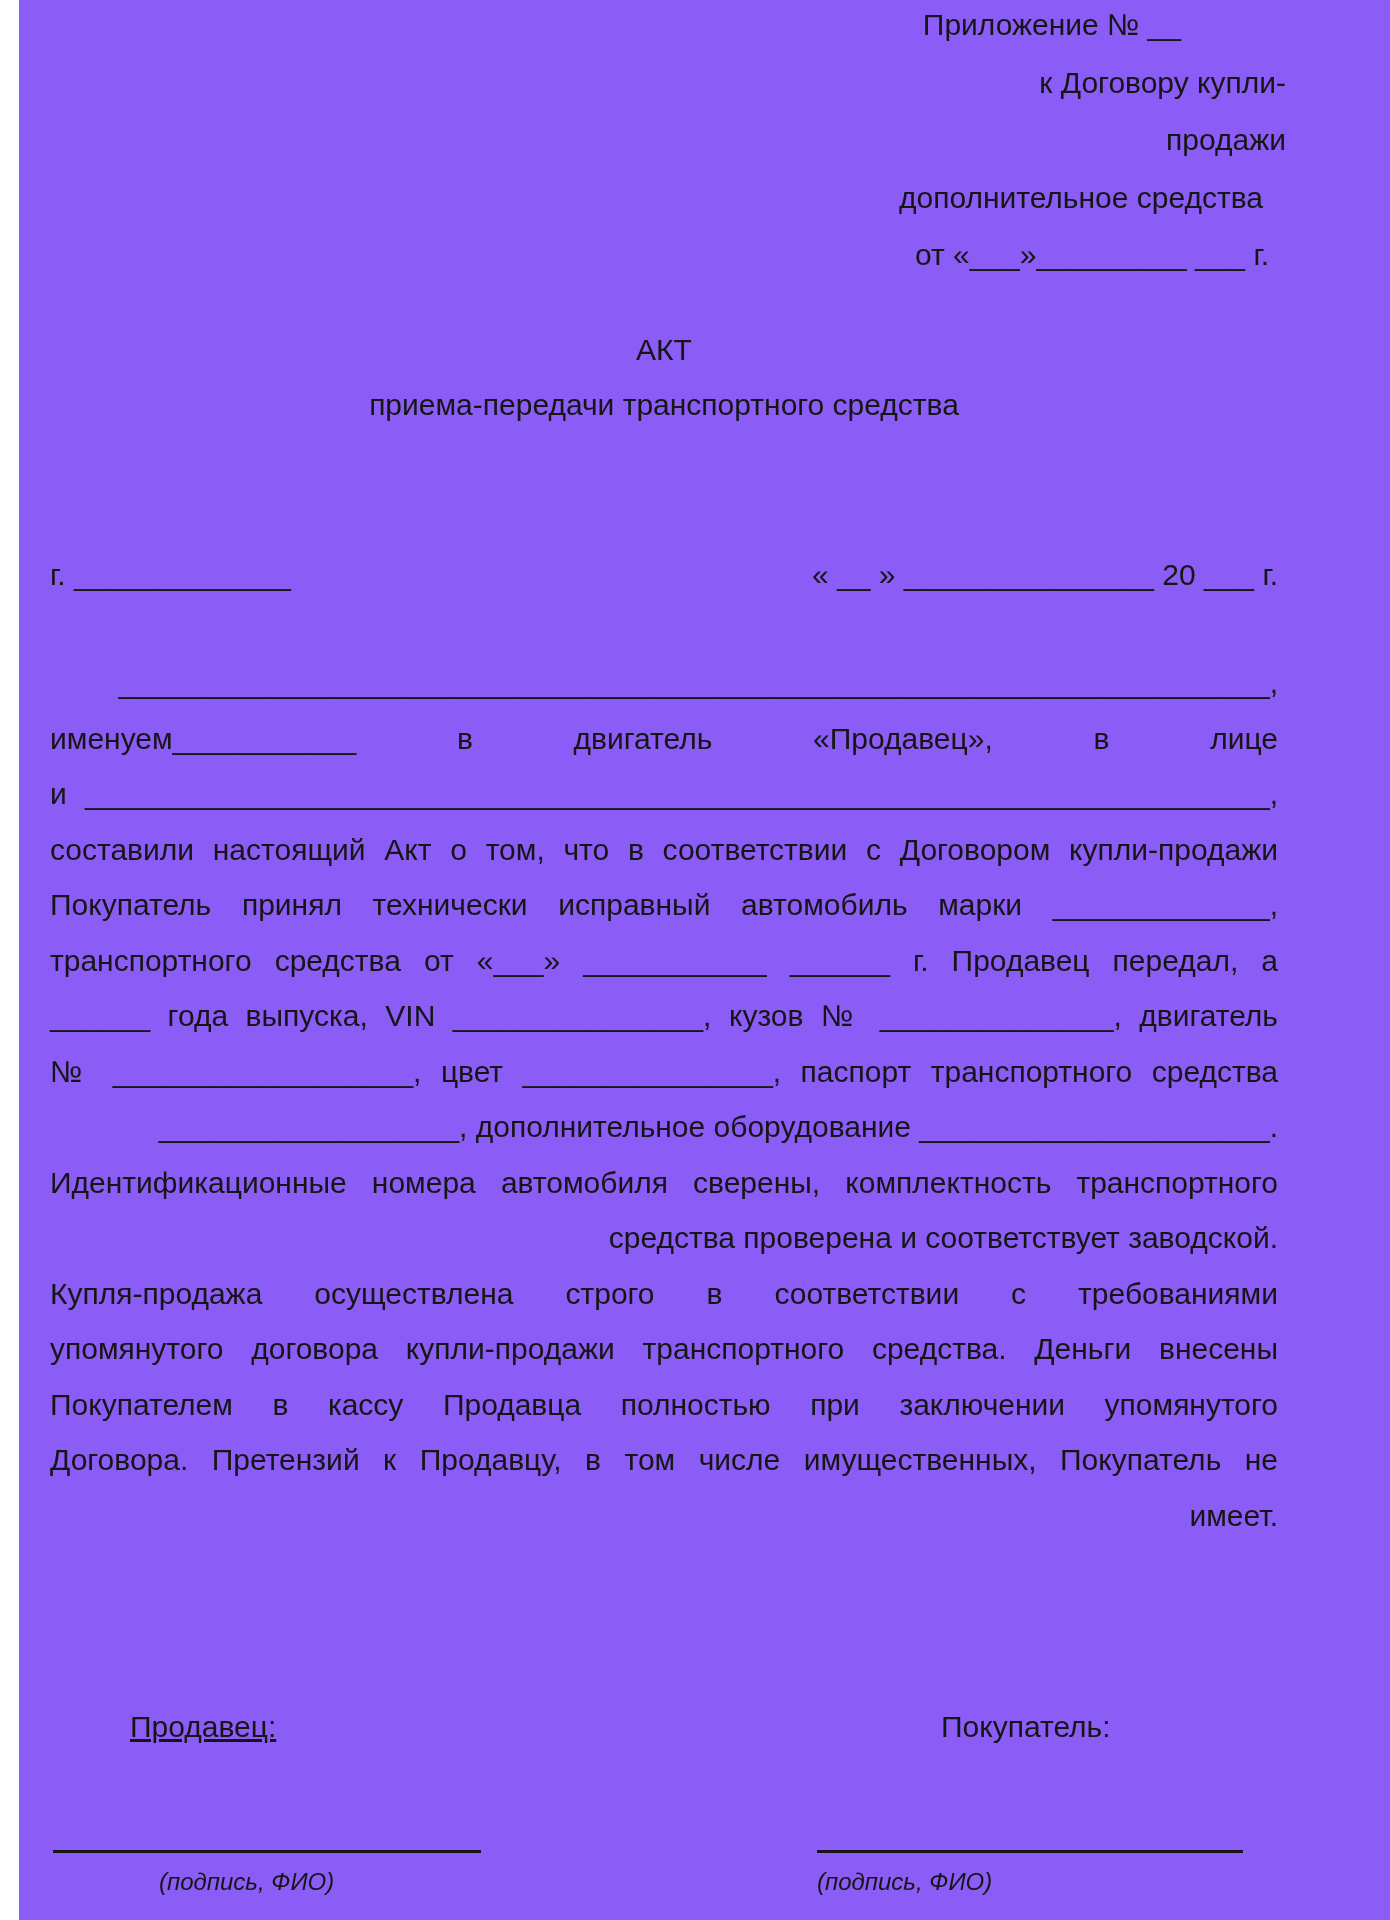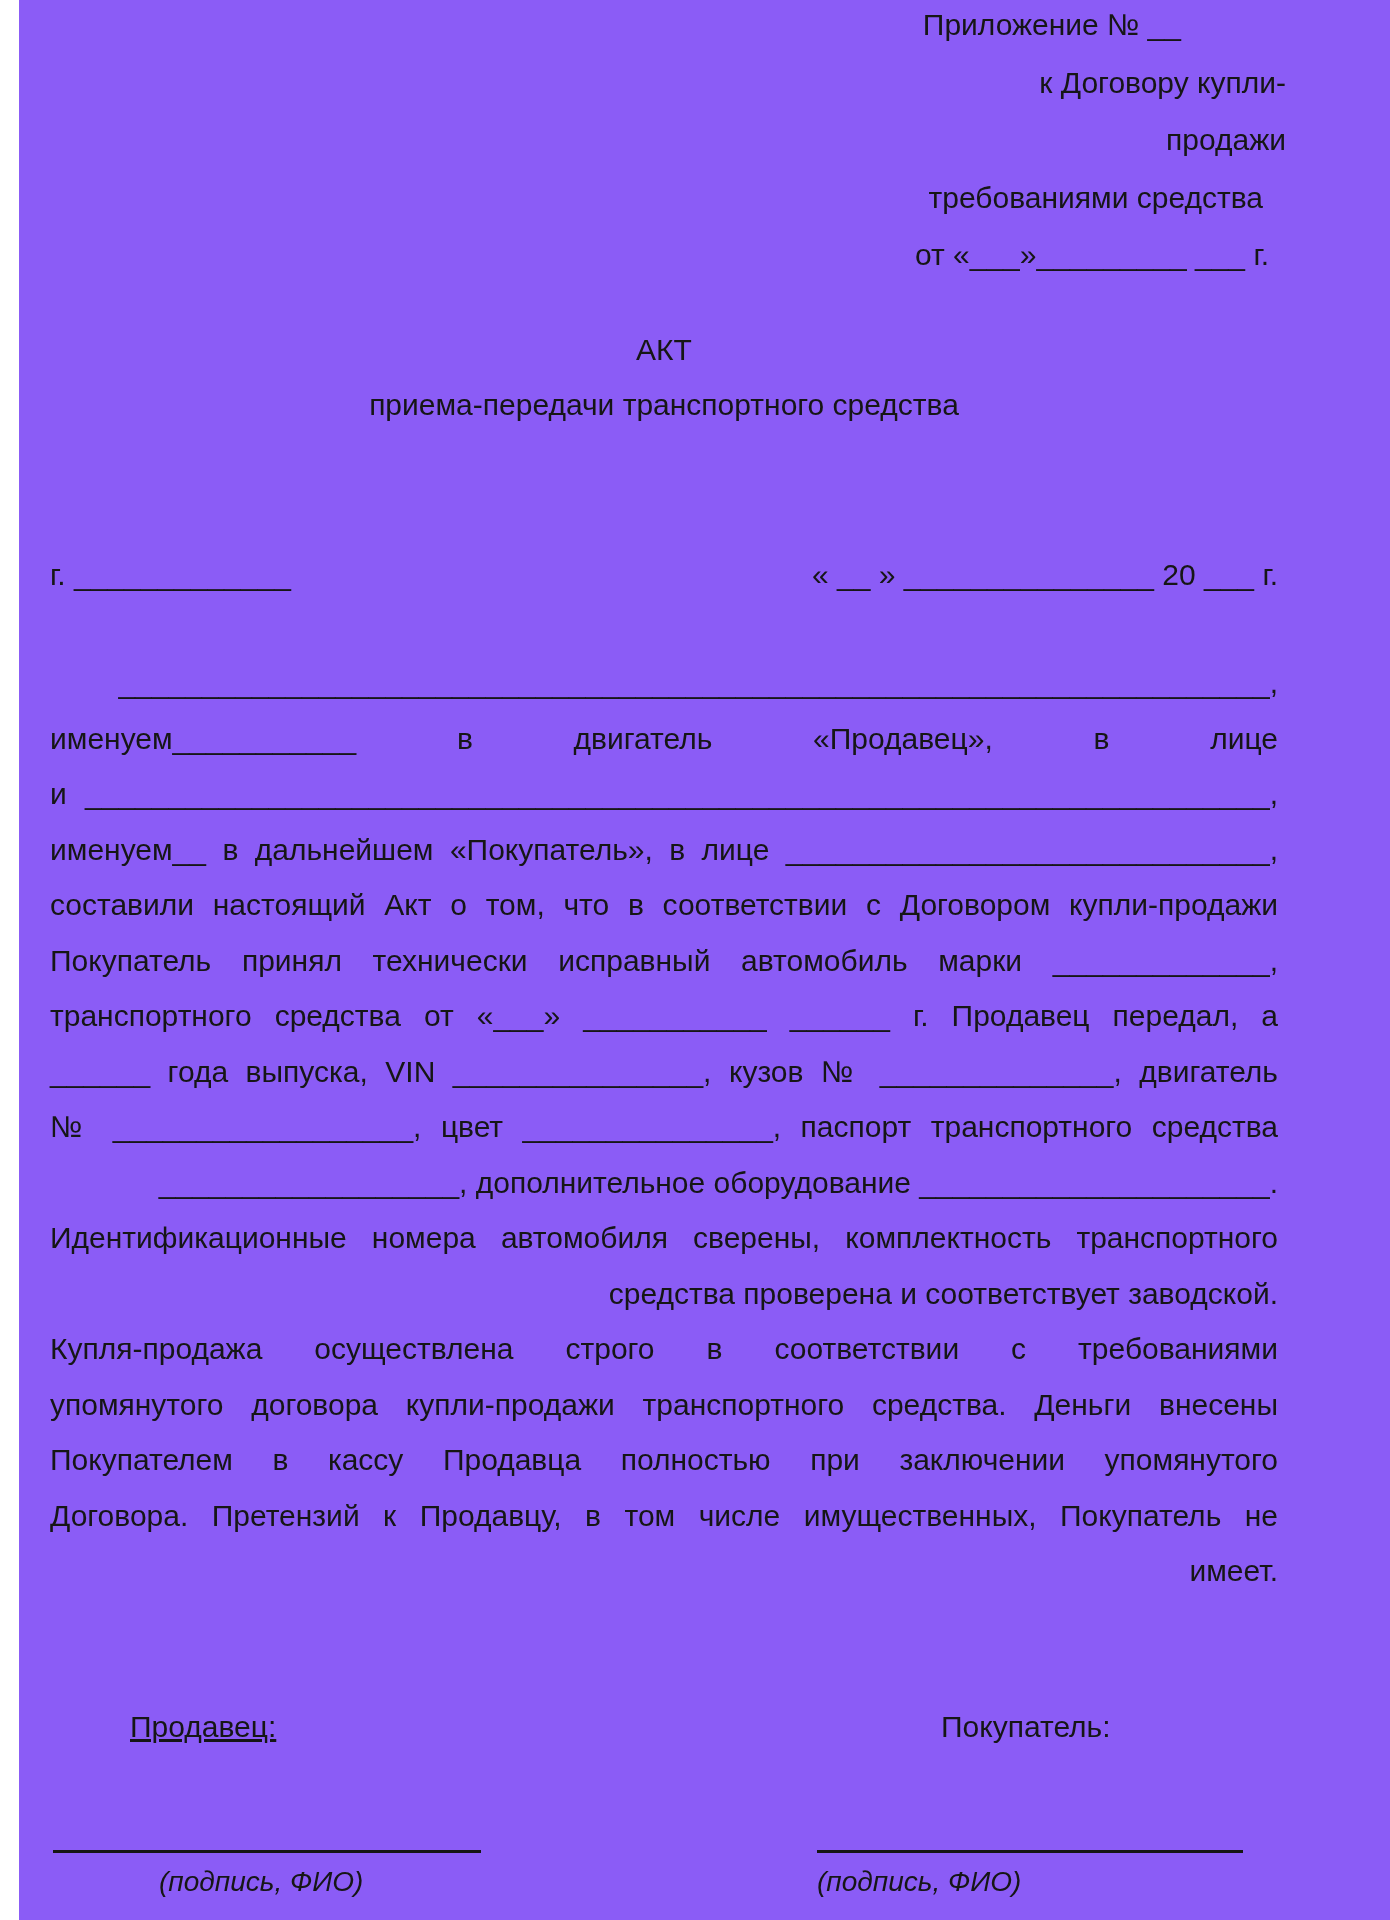--- a/index.html
+++ b/index.html
@@ -93,55 +93,54 @@
     top: 1830px;
     height: 20px;
     border-bottom: 3px solid #161616;
   }
   .sig-line.seller { left: 34px;  width: 428px; }
   .sig-line.buyer  { left: 798px; width: 426px; }
   .sig-caption {
     position: absolute;
     top: 1862px;
     font-style: italic;
-    font-size: 28px;
+    font-size: 24px;
     line-height: 40px;
     white-space: nowrap;
   }
   .sig-caption.seller { left: 140px; }
   .sig-caption.buyer  { left: 798px; }
 </style>
 </head>
 <body>
 
 <div class="page">
 
   <div class="header-block">
       <div class="h-line">Приложение № __</div>
       <div class="h-line">к Договору купли-</div>
       <div class="h-line">продажи</div>
-      <div class="h-line">требованиями средства</div>
+      <div class="h-line">дополнительное средства</div>
       <div class="h-line">от «___»_________ ___ г.</div>
     </div>
 
   <div class="title-block">
     <div>АКТ</div>
     <div>приема-передачи транспортного средства</div>
   </div>
 
   <div class="dateline">
     <span>г. _____________</span>
     <span>« __ » _______________ 20 ___ г.</span>
   </div>
 
   <div class="bodytext">
       <div class="b-line l">_____________________________________________________________________,</div>
       <div class="b-line j">именуем___________ в двигатель «Продавец», в лице</div>
       <div class="b-line j">и _______________________________________________________________________,</div>
-      <div class="b-line j">именуем__ в дальнейшем «Покупатель», в лице _____________________________,</div>
       <div class="b-line j">составили настоящий Акт о том, что в соответствии с Договором купли-продажи</div>
       <div class="b-line j">Покупатель принял технически исправный автомобиль марки _____________,</div>
       <div class="b-line j">транспортного средства от «___» ___________ ______ г. Продавец передал, а</div>
       <div class="b-line j">______ года выпуска, VIN _______________, кузов № ______________, двигатель</div>
       <div class="b-line j">№ __________________, цвет _______________, паспорт транспортного средства</div>
       <div class="b-line l">__________________, дополнительное оборудование _____________________.</div>
       <div class="b-line j">Идентификационные номера автомобиля сверены, комплектность транспортного</div>
       <div class="b-line l">средства проверена и соответствует заводской.</div>
       <div class="b-line j">Купля-продажа осуществлена строго в соответствии с требованиями</div>
       <div class="b-line j">упомянутого договора купли-продажи транспортного средства. Деньги внесены</div>

